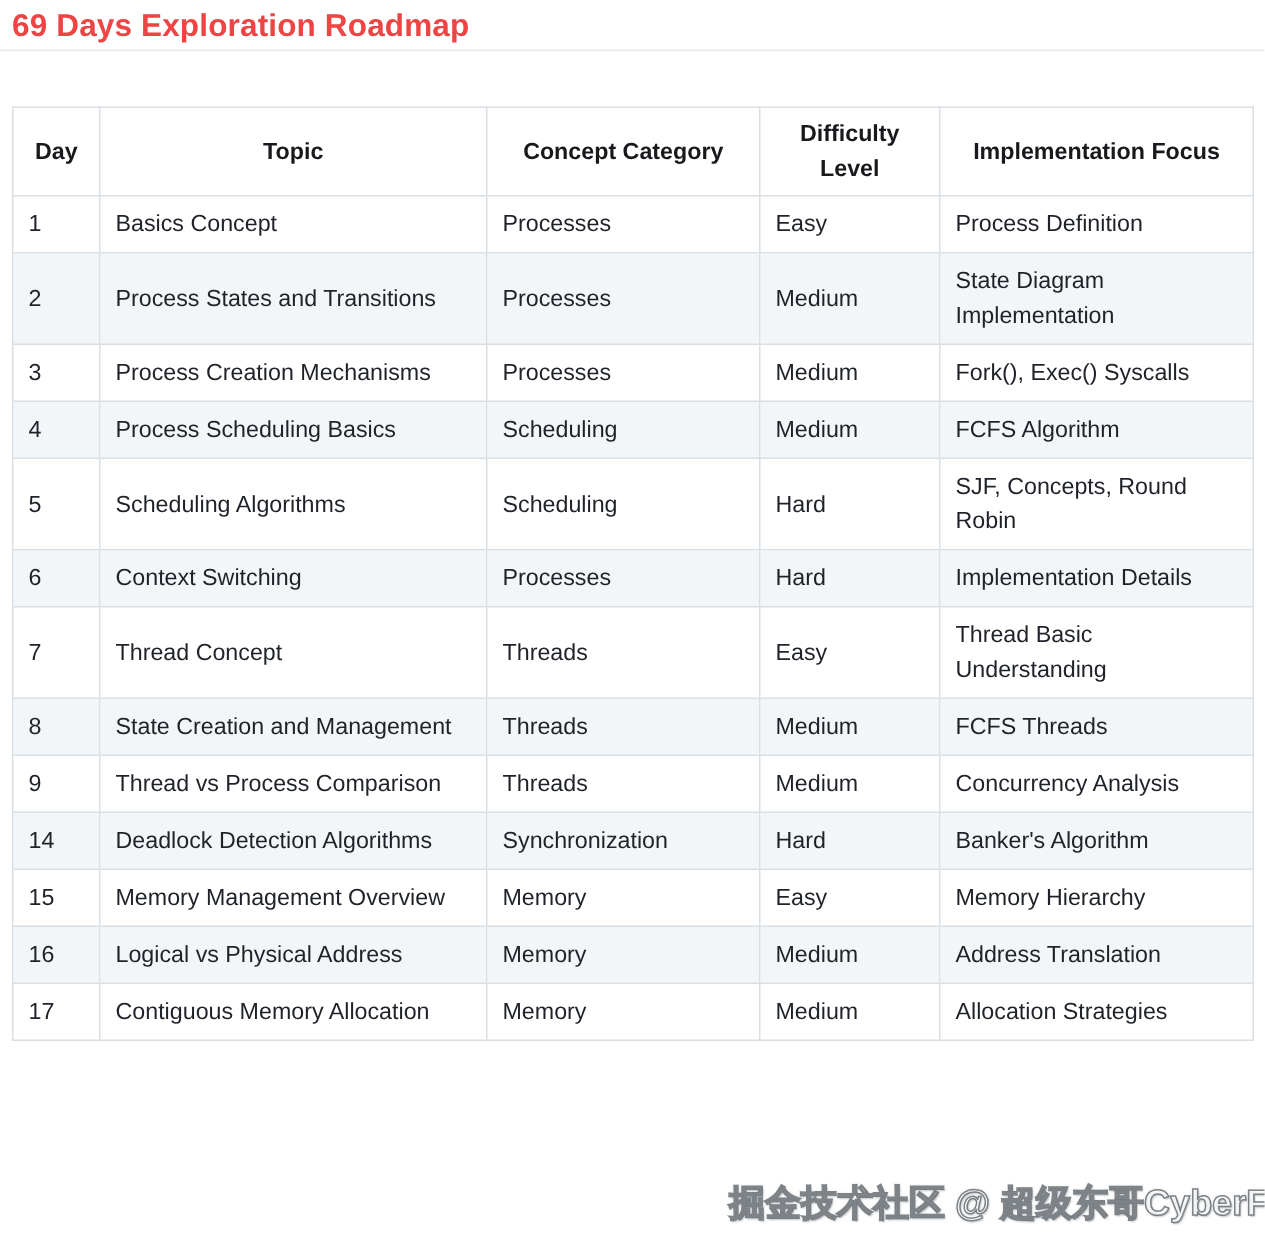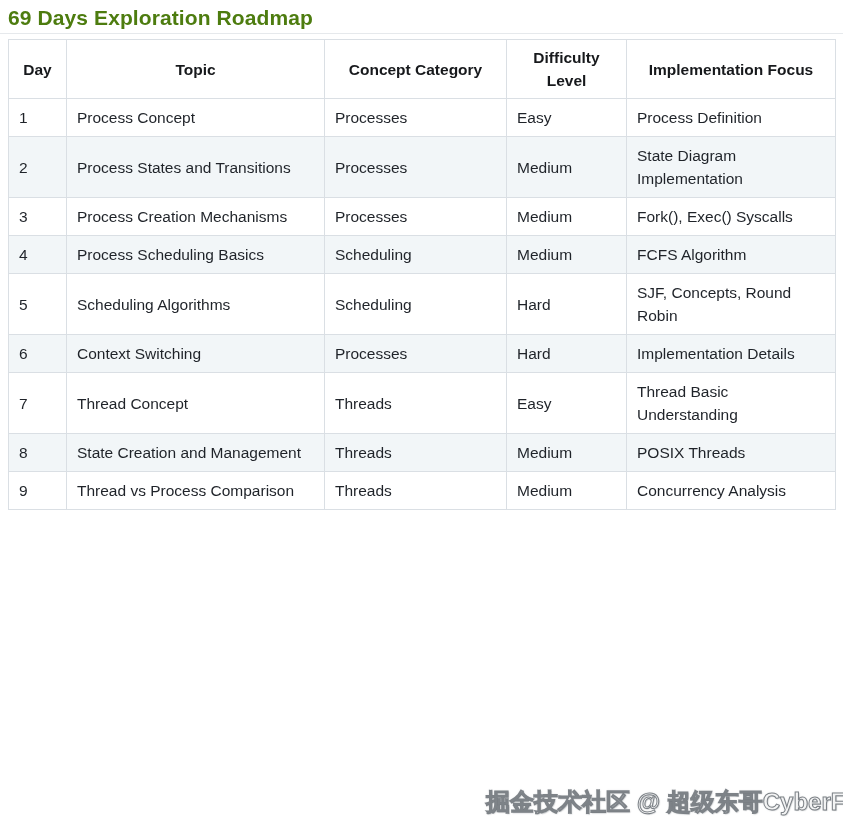--- a/index.html
+++ b/index.html
@@ -19,26 +19,26 @@
     color: var(--text);
     font-family: "Liberation Sans", "DejaVu Sans", sans-serif;
     font-size: 15.5px;
   }
   .page-title {
     margin: 0;
     padding: 5px 0 2px 8px;
     font-size: 21px;
     font-weight: 700;
     line-height: 26px;
-    color: #4d7c0f;
+    color: #ef4444;
     border-bottom: 1px solid var(--rule);
     letter-spacing: 0.1px;
   }
   table.roadmap {
-    margin: 5px 0 0 8px;
+    margin: 37px 0 0 8px;
     width: 827px;
     border-collapse: collapse;
     table-layout: fixed;
   }
   col.c-day   { width: 58px; }
   col.c-topic { width: 258px; }
   col.c-cat   { width: 182px; }
   col.c-diff  { width: 120px; }
   col.c-focus { width: 209px; }
   th, td {
@@ -90,21 +90,21 @@
       <th>Day</th>
       <th>Topic</th>
       <th>Concept Category</th>
       <th>Difficulty Level</th>
       <th>Implementation Focus</th>
     </tr>
   </thead>
   <tbody>
   <tr>
     <td>1</td>
-    <td>Process Concept</td>
+    <td>Basics Concept</td>
     <td>Processes</td>
     <td>Easy</td>
     <td>Process Definition</td>
   </tr>
 
   <tr>
     <td>2</td>
     <td>Process States and Transitions</td>
     <td>Processes</td>
     <td>Medium</td>
@@ -149,34 +149,62 @@
     <td>Threads</td>
     <td>Easy</td>
     <td>Thread Basic Understanding</td>
   </tr>
 
   <tr>
     <td>8</td>
     <td>State Creation and Management</td>
     <td>Threads</td>
     <td>Medium</td>
-    <td>POSIX Threads</td>
+    <td>FCFS Threads</td>
   </tr>
 
   <tr>
     <td>9</td>
     <td>Thread vs Process Comparison</td>
     <td>Threads</td>
     <td>Medium</td>
     <td>Concurrency Analysis</td>
   </tr>
 
 
 
 
 
-
-
-
+  <tr>
+    <td>14</td>
+    <td>Deadlock Detection Algorithms</td>
+    <td>Synchronization</td>
+    <td>Hard</td>
+    <td>Banker's Algorithm</td>
+  </tr>
+
+  <tr>
+    <td>15</td>
+    <td>Memory Management Overview</td>
+    <td>Memory</td>
+    <td>Easy</td>
+    <td>Memory Hierarchy</td>
+  </tr>
+
+  <tr>
+    <td>16</td>
+    <td>Logical vs Physical Address</td>
+    <td>Memory</td>
+    <td>Medium</td>
+    <td>Address Translation</td>
+  </tr>
+
+  <tr>
+    <td>17</td>
+    <td>Contiguous Memory Allocation</td>
+    <td>Memory</td>
+    <td>Medium</td>
+    <td>Allocation Strategies</td>
+  </tr>
 </tbody>
 </table>
 
 <div class="watermark">掘金技术社区 @ 超级东哥CyberFD</div>
 
 </body></html>

